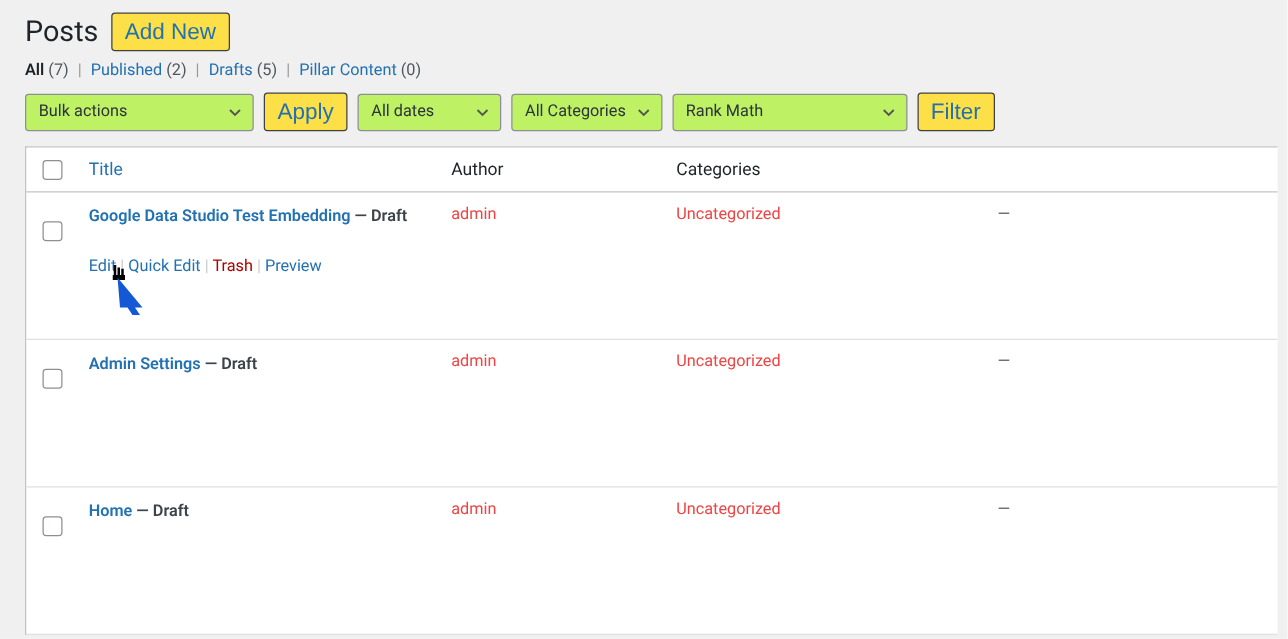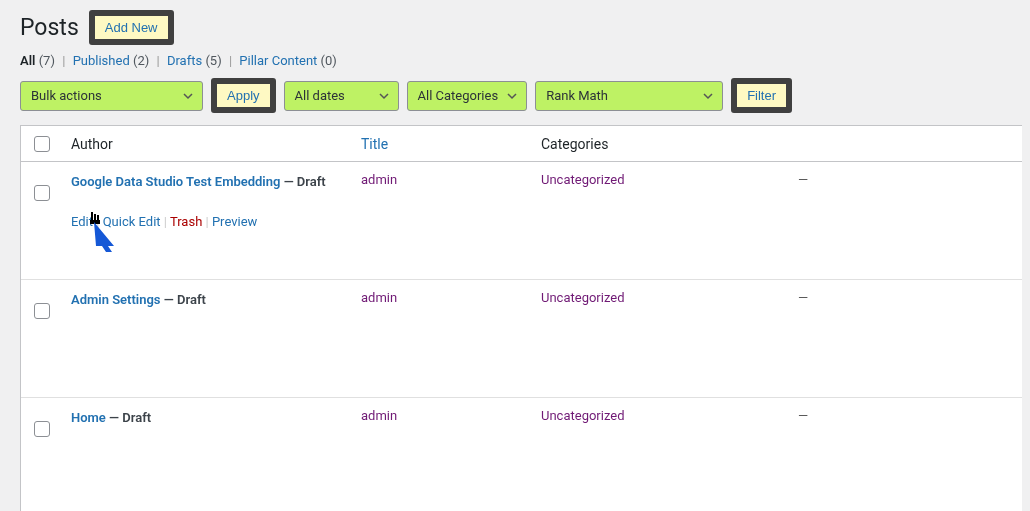--- a/index.html
+++ b/index.html
@@ -22,25 +22,25 @@
     align-items: center;
     margin-bottom: 8px;
   }
   h1 {
     font-size: 23px;
     font-weight: 400;
     color: #1d2327;
     margin: 0 10px 0 0;
   }
   .btn-outline {
-    border: 6px solid #404040;
-    background: #fef9c3;
+    border: 1px solid #404040;
+    background: #fde047;
     color: #2271b1;
     padding: 4px 10px;
-    font-size: 13px;
+    font-size: 18px;
     border-radius: 3px;
     cursor: pointer;
   }
   .subsubsub {
     margin: 4px 0 10px 0;
     font-size: 13px;
   }
   .subsubsub .sep { color: #999; margin: 0 4px; }
   .subsubsub a { color: #2271b1; text-decoration: none; cursor: pointer; text-align: center; }
   .subsubsub .current { color: #1d2327; font-weight: 600; }
@@ -113,21 +113,21 @@
     padding-top: 10px;
   }
   .trow.first { min-height: 118px; }
   .td { padding: 0 10px; font-size: 13px; }
   .title-cell { line-height: 1.5; }
   .title-link { color: #2271b1; font-weight: 600; text-decoration: none; cursor:pointer; }
   .status { color: #3c434a; font-weight:600; }
   .row-actions { margin-top: 20px; font-size: 13px; color: #ccc; }
   .row-actions a { color:#2271b1; text-decoration:none; cursor:pointer; }
   .row-actions a.trash { color:#a00; }
-  .link { color:#701a75; text-decoration:none; cursor:pointer; }
+  .link { color:#ef4444; text-decoration:none; cursor:pointer; }
   .dash { color:#555; }
   .cursor-arrow {
     position: absolute;
     left: 90px;
     top: 212px;
     pointer-events: none;
   }
 </style>
 </head>
 <body>
@@ -200,22 +200,22 @@
     </div>
 
     <button class="btn-outline">Filter</button>
   </div>
 
   <div class="table">
     <div class="thead">
       <div class="check-col">
           <input type="checkbox" style="">
         </div>
+      <div class="th">Title</div>
       <div class="th plain">Author</div>
-      <div class="th">Title</div>
       <div class="th plain">Categories</div>
     </div>
 
     <div id="rows">
         <div class="trow first">
           <div class="check-col">
             <input type="checkbox" style="">
           </div>
           <div class="td title-cell"><a class="title-link">Google Data Studio Test Embedding</a><span class="status"> — Draft</span><div class="row-actions"><a>Edit</a><span> | </span><a>Quick Edit</a><span> | </span><a class="trash">Trash</a><span> | </span><a>Preview</a></div></div>
           <div class="td"><a class="link">admin</a></div>

